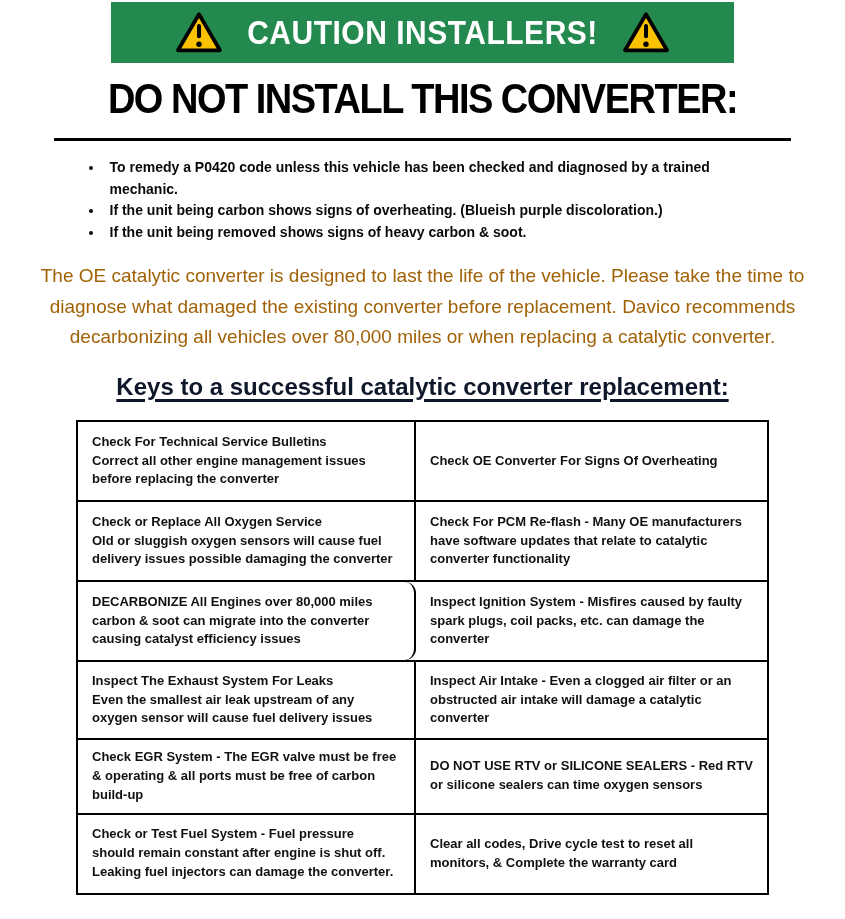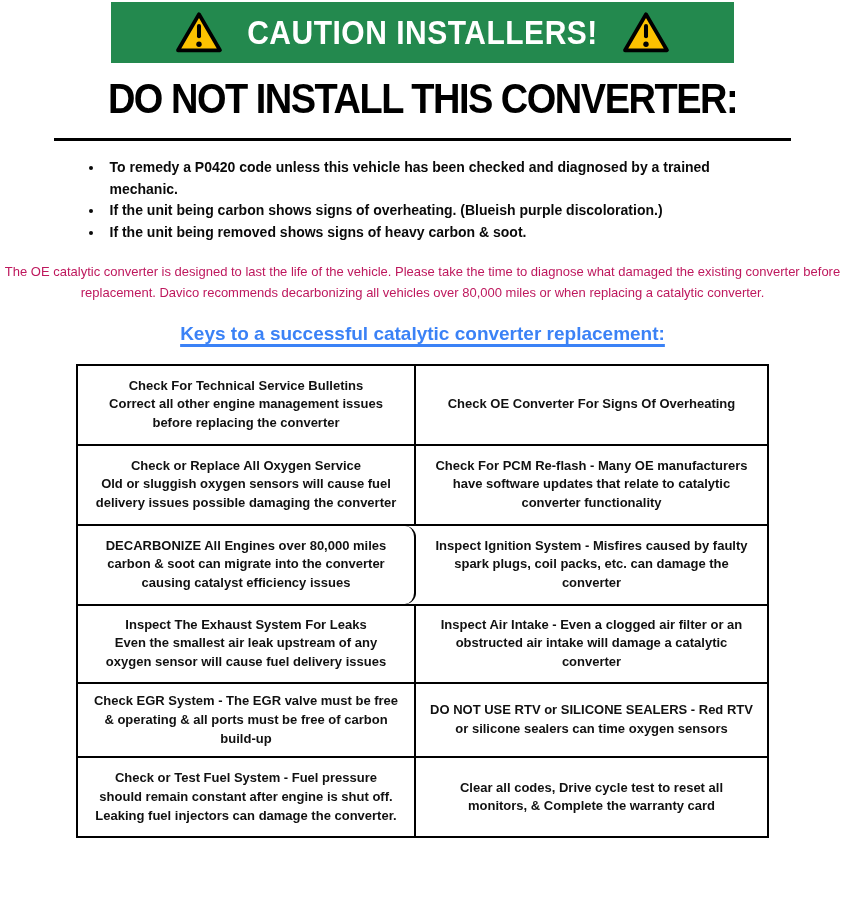--- a/index.html
+++ b/index.html
@@ -44,44 +44,44 @@
   }
   .warnings li{
     font-size:14px;font-weight:bold;line-height:1.55;color:#0a0a0a;
     padding-left:6px;
   }
   .warnings li::marker{font-size:14px;}
   
   .intro{
     width:836px;margin:17px auto 0;
     text-align:center;
-    font-size:13px;font-weight:400;line-height:1.62;
-    color:#be185d;
+    font-size:19px;font-weight:400;line-height:1.62;
+    color:#a16207;
   }
   
   .keys-heading{
     margin:20px 0 0;
     text-align:center;
-    font-size:19px;font-weight:bold;color:#3b82f6;
+    font-size:24px;font-weight:bold;color:#0f172a;
   }
   .keys-heading .u{
     text-decoration:underline;
     text-decoration-thickness:2.5px;
     text-underline-offset:4px;
   }
   
   .ctable{
     width:689px;margin:19px auto 0;
     border:2.5px solid #000;
   }
   .t-row{display:flex;border-bottom:2.5px solid #000;}
   .t-row:last-child{border-bottom:none;}
   .t-cell{
     display:flex;flex-direction:column;justify-content:center;
-    text-align:center;
+    text-align:left;
     font-size:13px;font-weight:bold;line-height:1.45;
     padding:8px 14px;
     box-sizing:border-box;
   }
   .t-cell.left{width:338px;border-right:2.5px solid #000;}
   .t-cell.right{flex:1;}
   .t-row:nth-child(1) .t-cell{min-height:78px;}
   .t-row:nth-child(2) .t-cell{min-height:78px;}
   .t-row:nth-child(3) .t-cell{min-height:78px;border-radius:11px;}
   .t-row:nth-child(4) .t-cell{min-height:76px;}

